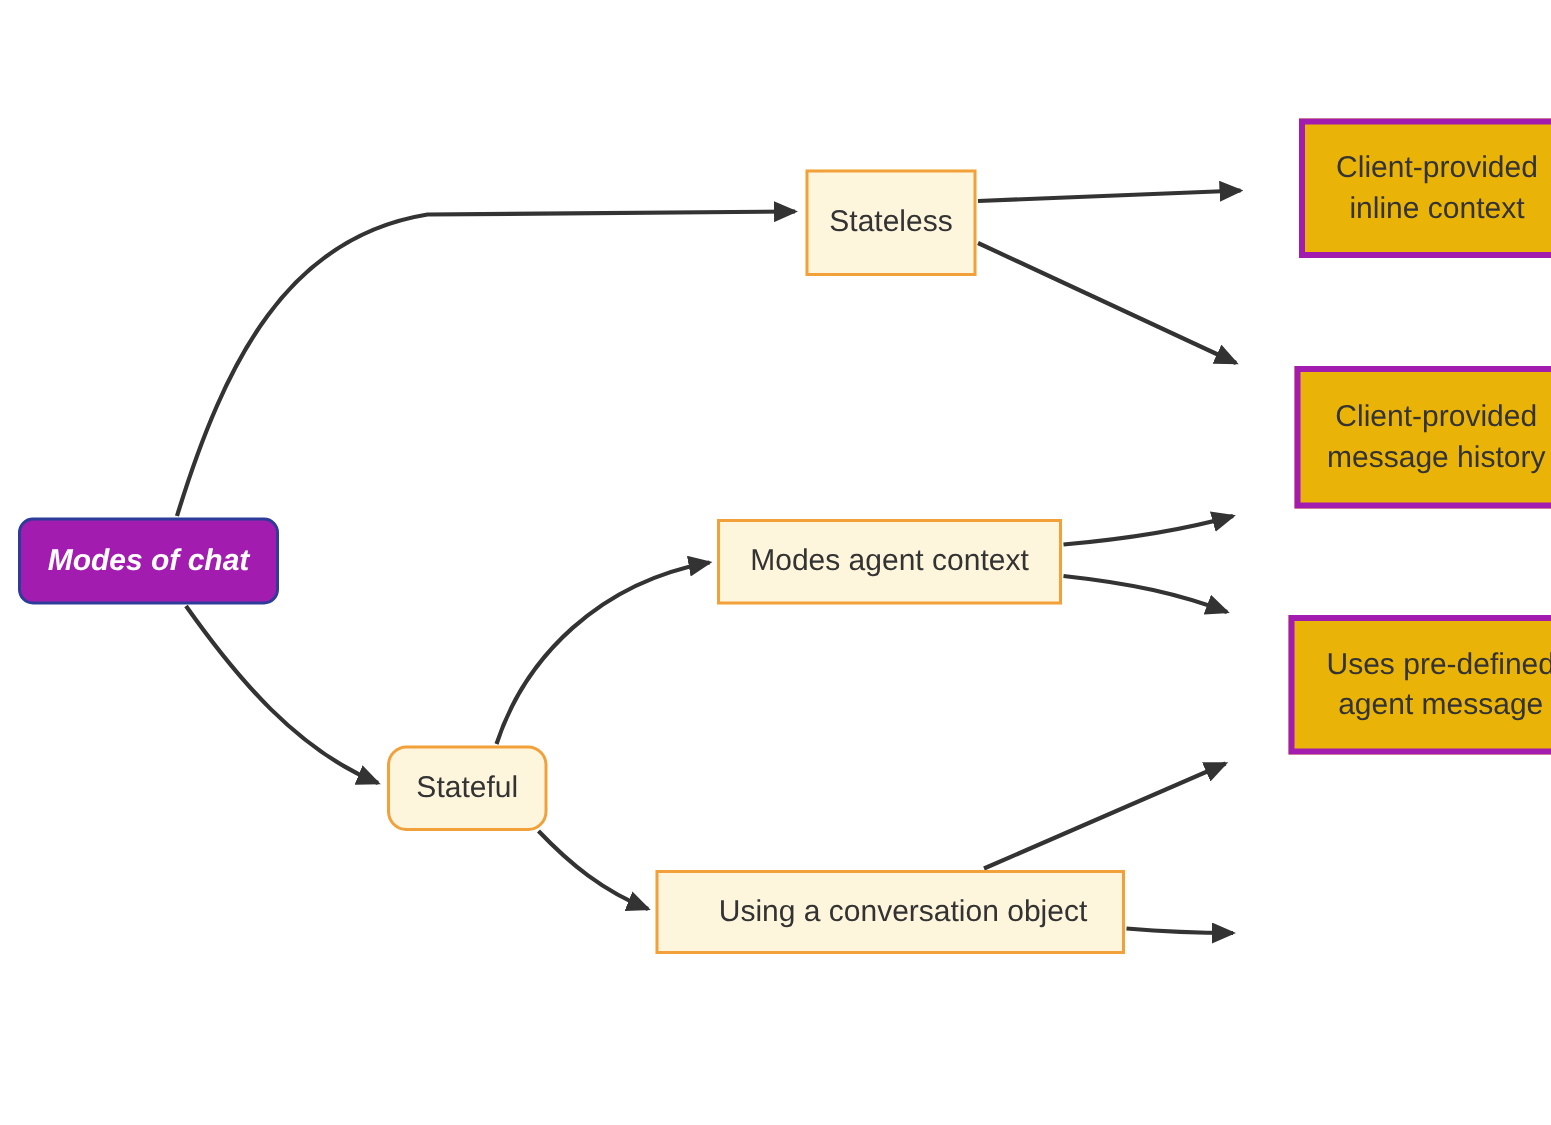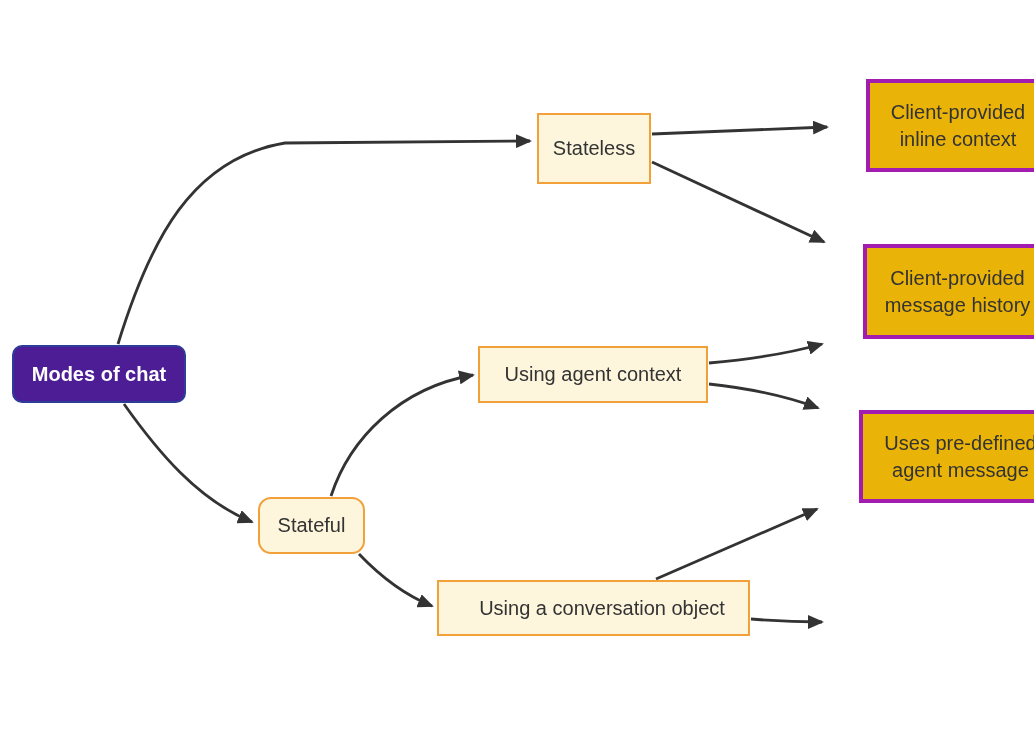--- a/index.html
+++ b/index.html
@@ -22,25 +22,26 @@
     box-sizing: border-box;
     display: flex;
     align-items: center;
     justify-content: center;
     text-align: center;
     font-size: 20px;
     line-height: 27px;
     color: #333333;
   }
   .node-primary {
-    background: #4c1d95;
+    background: #a21caf;
     border: 2px solid #2e3c99;
     border-radius: 10px;
     color: #ffffff;
     font-weight: bold;
+    font-style: italic;
   }
   .node-decision {
     background: #fdf5dc;
     border: 2px solid #f2a13a;
   }
   .node-outcome {
     background: #eab308;
     border: 4px solid #a21caf;
     padding: 0 10px;
     margin-left: 36px;
@@ -87,21 +88,21 @@
 
   <div class="node node-decision pos-stateless">
     <span>Stateless</span>
   </div>
 
   <div class="node node-decision pos-stateful">
     <span>Stateful</span>
   </div>
 
   <div class="node node-decision pos-agent-context">
-    <span>Using agent context</span>
+    <span>Modes agent context</span>
   </div>
 
   <div class="node node-decision pos-conversation">
     <span>Using a conversation object</span>
   </div>
 
   <div class="node node-outcome pos-inline-context">
     <span>Client-provided inline context</span>
   </div>
 

